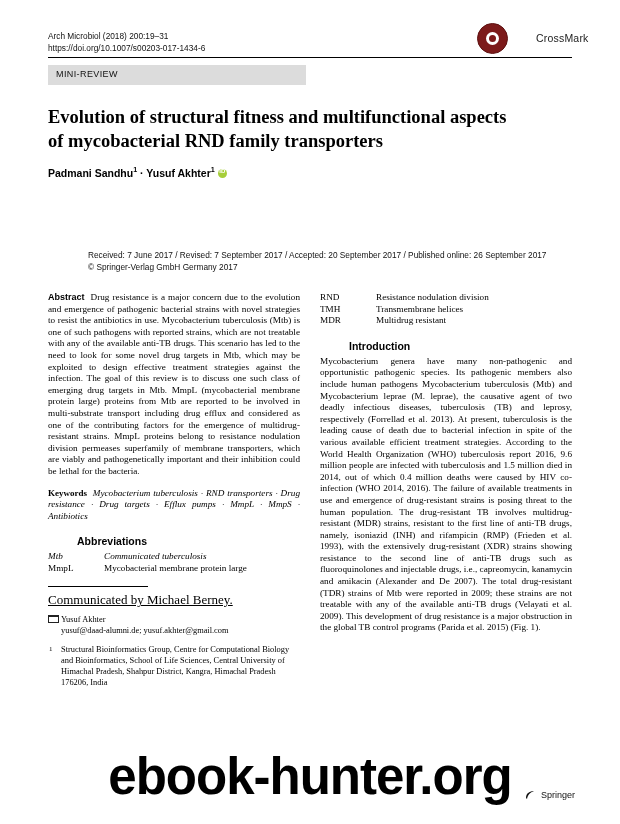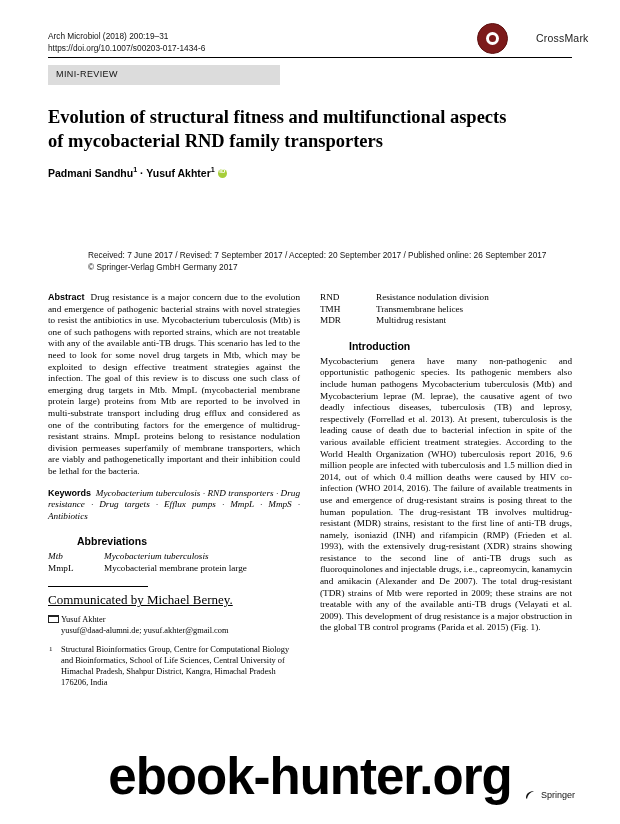--- a/index.html
+++ b/index.html
@@ -81,21 +81,21 @@
     left: 48px;
     top: 57px;
     width: 524px;
     height: 1px;
     background: #000;
   }
   .minireview-box {
     position: absolute;
     left: 48px;
     top: 65px;
-    width: 232px;
+    width: 258px;
     height: 20px;
     background: #dcdcdc;
   }
   .minireview-text {
     position: absolute;
     left: 8px;
     top: 4px;
     font-family: "Liberation Sans", sans-serif;
     font-size: 9px;
     letter-spacing: 0.4px;
@@ -180,21 +180,21 @@
     font-size: 9px;
   }
   .keywords {
     margin-top: 10px;
     font-family: "Liberation Serif", serif;
     font-size: 9.2px;
     line-height: 11.6px;
     text-align: justify;
   }
   .keywords b {
-    font-family: Liberation Sans, sans-serif;
+    font-family: Liberation Serif, serif;
     font-size: 9px;
   }
   .sec-head {
     font-family: "Liberation Sans", sans-serif;
     font-size: 10.5px;
     font-weight: bold;
     margin-top: 13px;
     margin-bottom: 4px;
     padding-left: 29px;
   }
@@ -347,21 +347,21 @@
 
     <div class="keywords">
       <b>Keywords</b>&nbsp;&nbsp;<span class="ital">Mycobacterium tuberculosis · RND transporters · Drug resistance · Drug targets · Efflux pumps · MmpL · MmpS · Antibiotics</span>
     </div>
 
     <div class="sec-head">Abbreviations</div>
     <table class="abbr-table">
       <tbody>
           <tr>
         <td class="abbr-term ital">Mtb</td>
-        <td class="ital">Mycobacterium tuberculosis</td>
+        <td class="ital">Communicated tuberculosis</td>
       </tr>
       <tr>
         <td class="abbr-term">MmpL</td>
         <td>Mycobacterial membrane protein large</td>
       </tr>
     </tbody>
       </table>
 
     <div class="corr-rule"></div>
 

